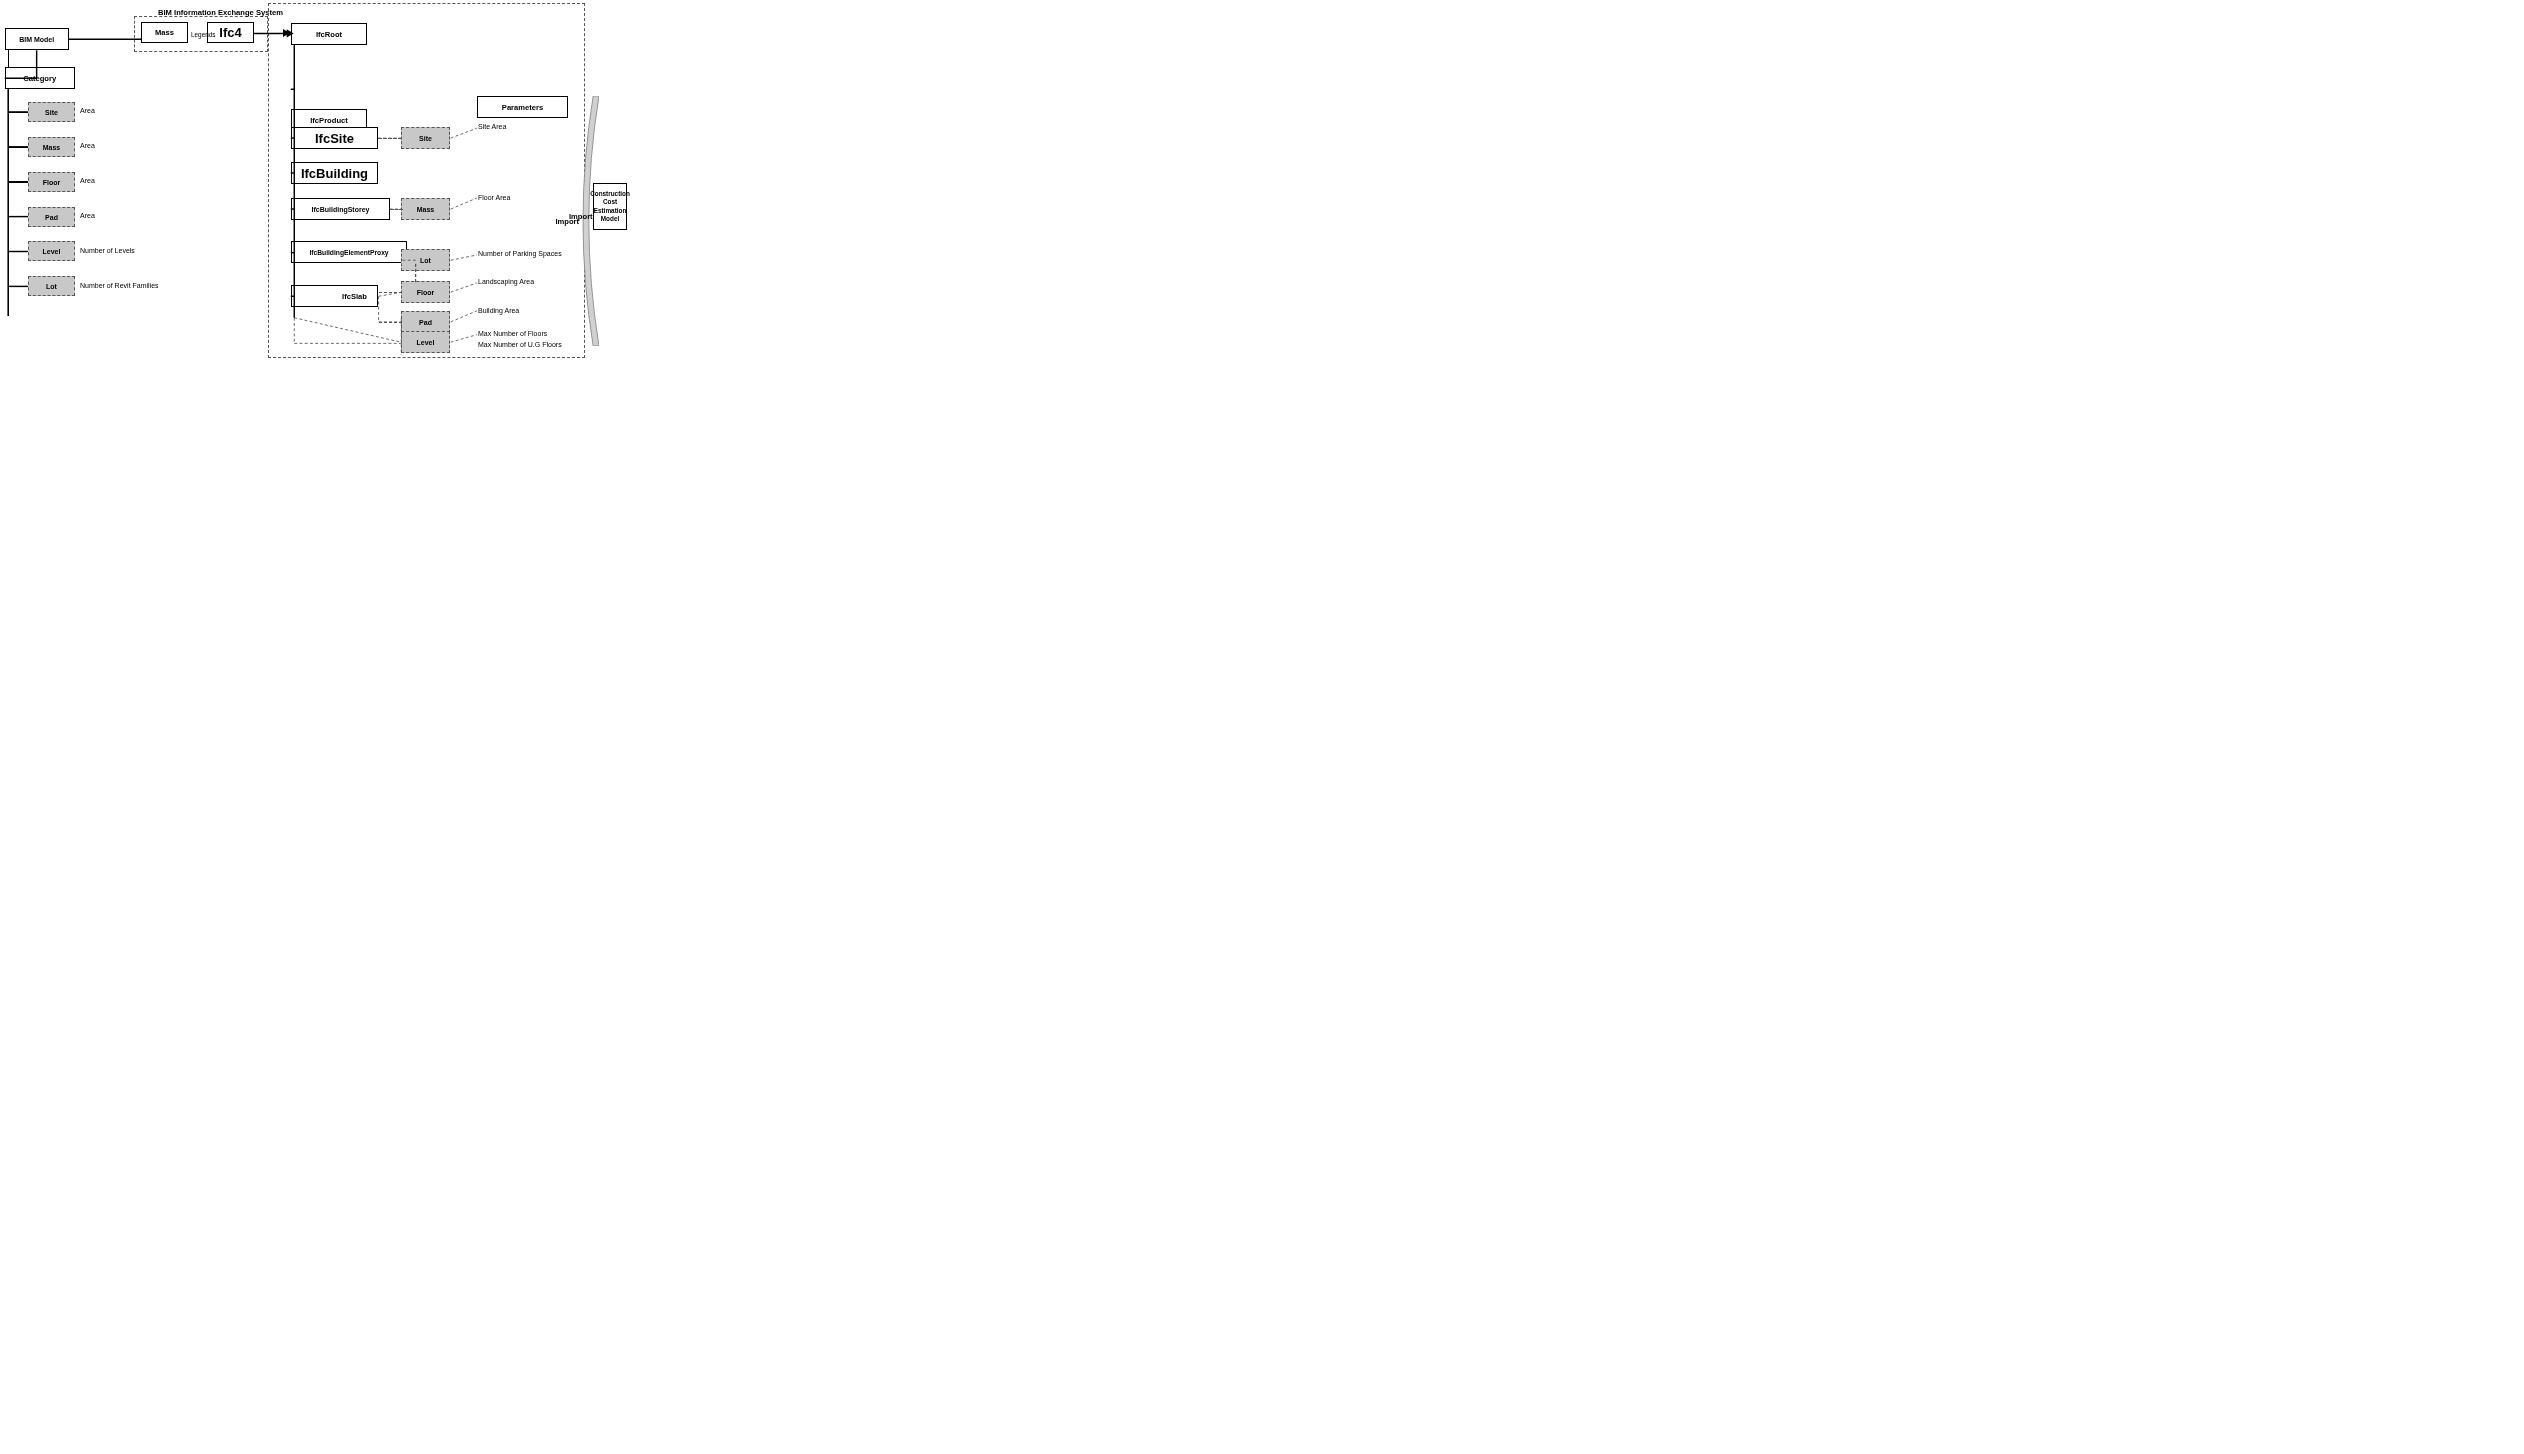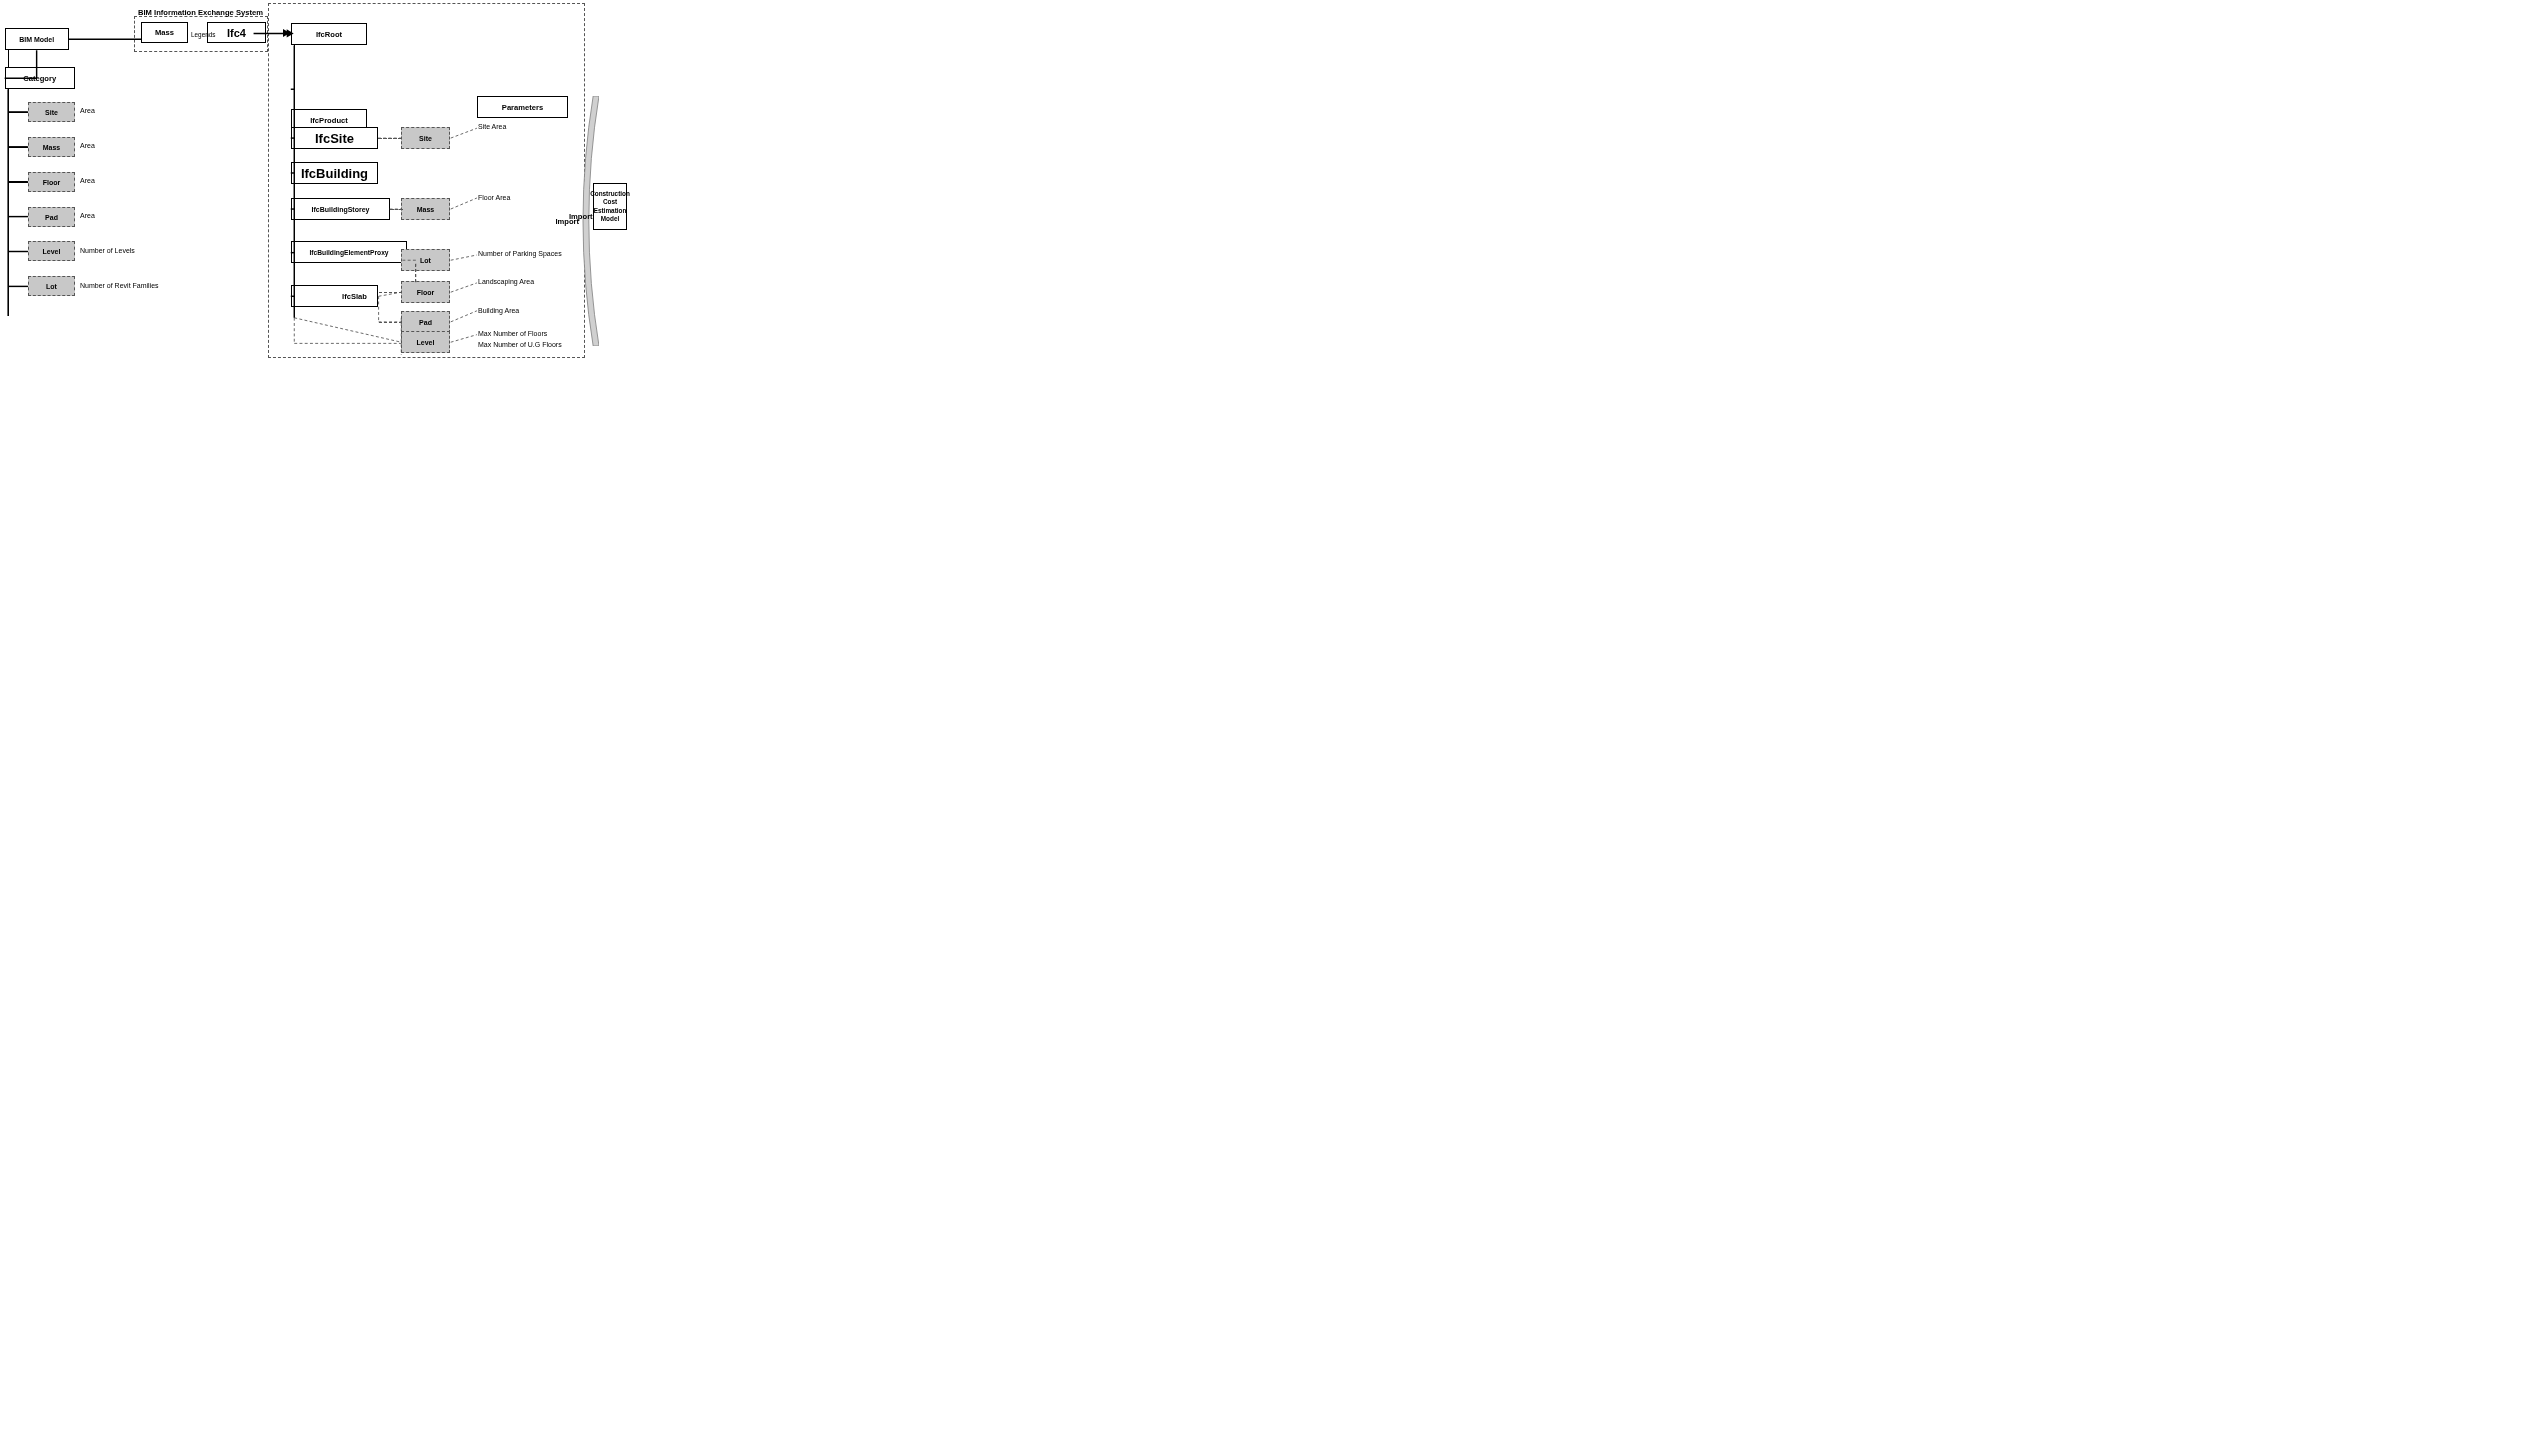--- a/index.html
+++ b/index.html
@@ -80,20 +80,21 @@
       position: absolute;
       font-size: 8.1px;
       font-weight: bold;
       color: #000;
       z-index: 2;
     }
     
     .header-bold {
       font-weight: bold;
       font-size: 8.1px;
+      margin-left: 20px;
     }
     
     .right-dashed-region {
       position: absolute;
       border: 1.2px dashed #555;
       background: transparent;
     }
   </style>
 </head>
 <body>
@@ -139,21 +140,21 @@
 
   <div class="bim-region" style="left:134px; top:16.3px; width:134px; height:36px;">
   </div>
 
   <div class="label header-bold" style="left:138px; top:8.1px; font-weight:bold; font-size:7.6px;">BIM Information Exchange System</div>
 
   <div class="box" style="left:141px; top:22px; width:47px; height:21px; font-size:7.6px;">
     <span>Mass</span>
   </div>
 
-  <div class="box" style="left:207px; top:22px; width:59px; height:21px; font-size:11px;">
+  <div class="box" style="left:207px; top:22px; width:47px; height:21px; font-size:13px;">
     <span>Ifc4</span>
   </div>
 
   <div class="label" style="left:191px; top:31px; font-size:6.4px;">Legends</div>
 
   <div class="line-h" style="left:69px; top:39px; width:73px;"></div>
 
   <div class="line-h" style="left:254px; top:33px; width:32px;"></div>
 
   <div style="position:absolute; left:283px; top:29px; width:0; height:0;

